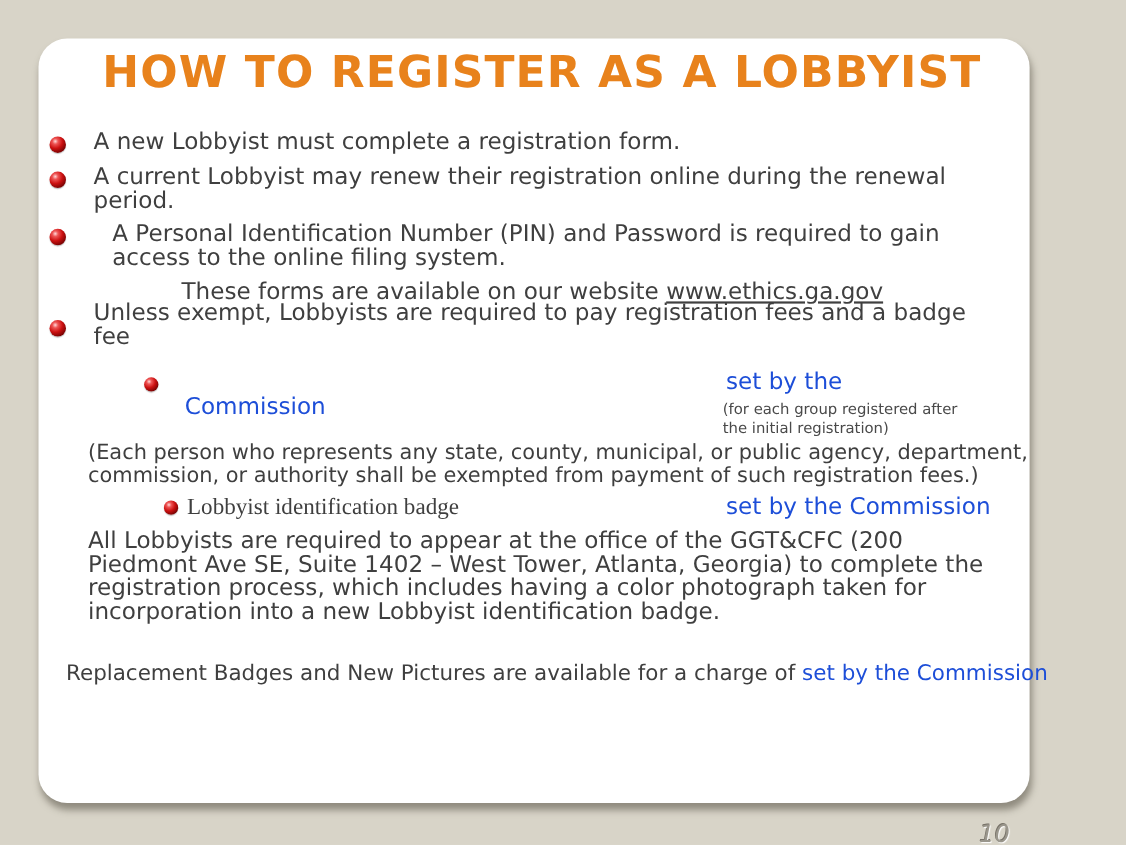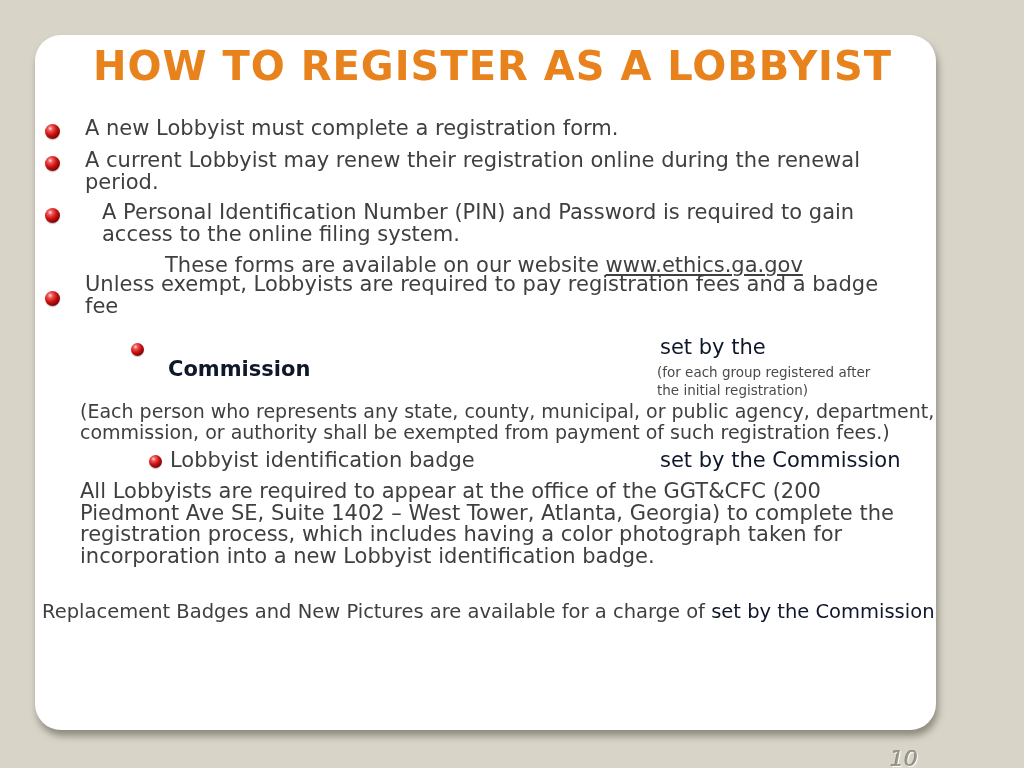--- a/index.html
+++ b/index.html
@@ -34,21 +34,21 @@
     color: #3f3f3f;
   }
   .sphere {
     position: absolute;
     width: 15px; height: 15px;
     border-radius: 50%;
     background: radial-gradient(circle at 35% 30%, #ffd9d9 0%, #ee5555 18%, #cc1111 45%, #7a0303 75%, #460000 100%);
     box-shadow: 0 1px 1px rgba(0,0,0,0.25);
   }
   .sphere.small { width: 13px; height: 13px; }
-  .red { color: #0f172a; }
+  .red { color: #1d4ed8; }
   .link {
     color: #404040;
     text-decoration: underline;
     cursor: pointer;
   }
   .note {
     font-size: 13.5px;
     line-height: 18px;
     color: #4a4a4a;
   }
@@ -60,20 +60,21 @@
   .office {
     font-size: 21px;
     line-height: 21.5px;
     color: #3f3f3f;
   }
   .replacement {
     font-size: 19.5px;
     line-height: 23px;
     color: #3f3f3f;
     white-space: nowrap;
+    margin-left: 18px;
   }
   .page-number {
     right: 18px; top: 663px;
     font-size: 22px;
     font-style: italic;
     color: #9a968c;
     text-shadow: 1px 1px 1px #ffffff, -0.5px -0.5px 0 #777268;
     white-space: nowrap;
     margin-top: 48px;
   }
@@ -100,29 +101,29 @@
     <div class="abs body-text" style="left:130px; top:219px; white-space:nowrap;">
       <span>These forms are available on our website </span><span class="link">www.ethics.ga.gov</span>
     </div>
 
     <span class="sphere" style="left:10px; top:256px;"></span>
     <div class="abs body-text" style="left:50px; top:238px;">Unless exempt, Lobbyists are required to pay registration fees and a badge
 fee</div>
 
     <span class="sphere small" style="left:96px; top:308px;"></span>
     <div class="abs body-text red" style="left:625px; top:301px; white-space:nowrap;">set by the</div>
-    <div class="abs body-text red" style="left:133px; top:323px; white-space:nowrap;font-weight:bold;">Commission</div>
+    <div class="abs body-text red" style="left:133px; top:323px; white-space:nowrap;">Commission</div>
     <div class="abs note" style="left:622px; top:328px;">(for each group registered after
 the initial registration)</div>
 
     <div class="abs paren" style="left:45px; top:366px;">(Each person who represents any state, county, municipal, or public agency, department,
 commission, or authority shall be exempted from payment of such registration fees.)</div>
 
     <span class="sphere small" style="left:114px; top:420px;"></span>
-    <div class="abs body-text" style="left:135px; top:414px; white-space:nowrap;">Lobbyist identification badge</div>
+    <div class="abs body-text" style="left:135px; top:414px; white-space:nowrap;font-family:Liberation Serif, serif;">Lobbyist identification badge</div>
     <div class="abs body-text red" style="left:625px; top:414px; white-space:nowrap;">set by the Commission</div>
 
     <div class="abs office" style="left:45px; top:446px;">All Lobbyists are required to appear at the office of the GGT&amp;CFC (200
 Piedmont Ave SE, Suite 1402 – West Tower, Atlanta, Georgia) to complete the
 registration process, which includes having a color photograph taken for
 incorporation into a new Lobbyist identification badge.</div>
 
     <div class="abs replacement" style="left:7px; top:565px;">
       <span>Replacement Badges and New Pictures are available for a charge of </span><span class="red">set by the Commission</span>
     </div>

